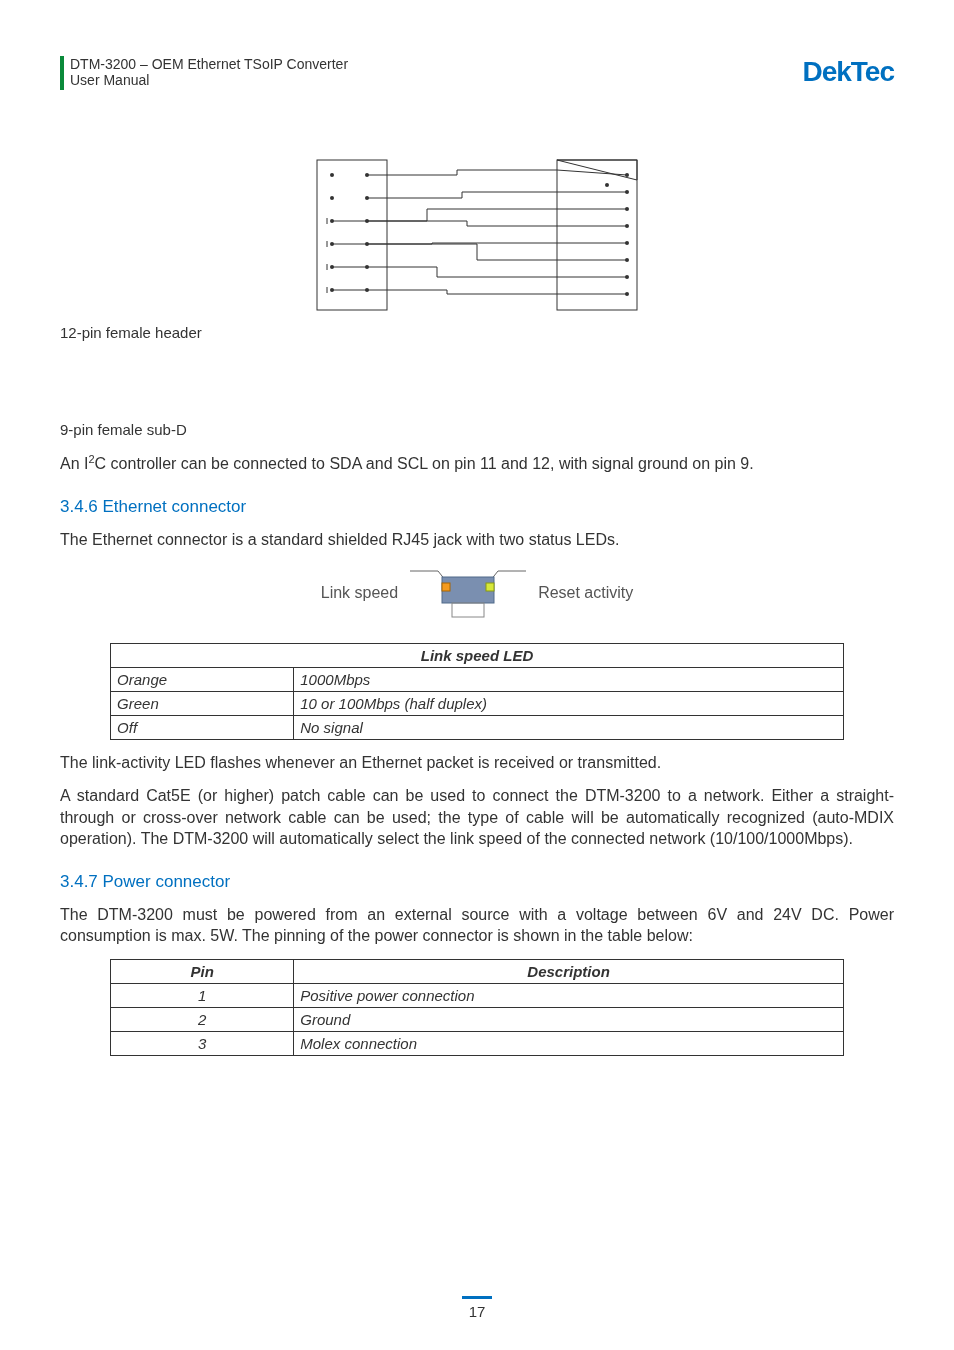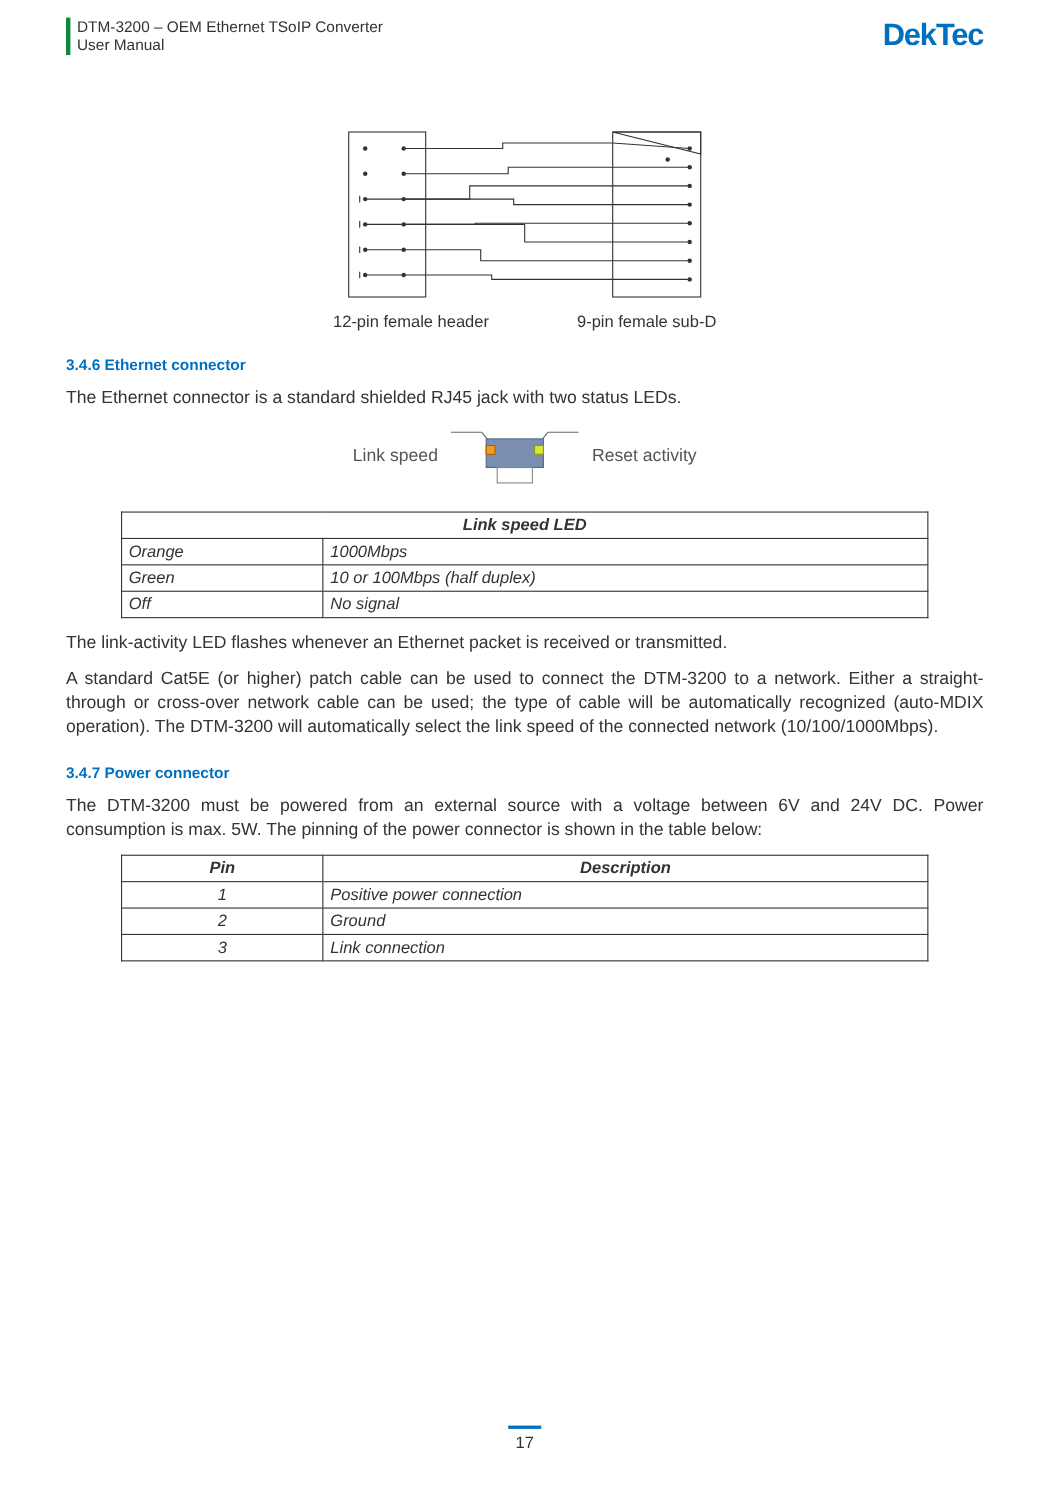--- a/index.html
+++ b/index.html
@@ -4,21 +4,21 @@
 <style>
   body {
     margin: 0;
     padding: 0;
     font-family: Arial, Helvetica, sans-serif;
     color: #333;
     background: #fff;
     width: 954px;
   }
   .page {
-    padding: 16px 60px 60px 60px;
+    padding: 56px 60px 60px 60px;
     box-sizing: border-box;
     min-height: 1350px;
     position: relative;
   }
   .header-row {
     display: flex;
     justify-content: space-between;
     align-items: flex-start;
     margin-bottom: 60px;
   }
@@ -49,34 +49,35 @@
   .connector-diagram {
     width: 340px;
     height: 170px;
   }
   .caption-row {
     display: flex;
     justify-content: center;
     gap: 80px;
     font-size: 15px;
     margin-bottom: 14px;
+    flex-direction: column;
   }
   .body-text {
     font-size: 16px;
     line-height: 1.35;
     margin: 12px 0;
     text-align: justify;
   }
   .sup {
     font-size: 11px;
     vertical-align: super;
   }
   .section-h {
-    font-size: 14px;
-    font-weight: bold;
+    font-size: 17px;
+    font-weight: normal;
     color: #0070c0;
     margin: 22px 0 10px 0;
   }
   .rj45-area {
     display: flex;
     justify-content: center;
     align-items: center;
     gap: 10px;
     font-size: 16px;
     color: #555;
@@ -191,20 +192,23 @@
           <polyline points="20,137 20,143"></polyline>
       </g>
     </svg>
   </div>
 
   <div class="caption-row">
     <span>12-pin female header</span>
     <span>9-pin female sub-D</span>
   </div>
 
+  <p class="body-text">
+    <span>An I</span><span class="sup">2</span><span>C controller can be connected to SDA and SCL on pin 11 and 12, with signal ground on pin 9.</span>
+  </p>
 
   <div class="section-h">3.4.6 Ethernet connector</div>
   <p class="body-text">The Ethernet connector is a standard shielded RJ45 jack with two status LEDs.</p>
 
   <div class="rj45-area">
     <span>Link speed</span>
     <svg class="rj45-svg" viewBox="0 0 120 60">
       <line x1="2" y1="8" x2="30" y2="8" stroke="#666" stroke-width="1"></line>
       <line x1="30" y1="8" x2="38" y2="18" stroke="#666" stroke-width="1"></line>
       <line x1="118" y1="8" x2="90" y2="8" stroke="#666" stroke-width="1"></line>
@@ -254,21 +258,21 @@
     <tr>
       <td class="pin">1</td>
       <td>Positive power connection</td>
     </tr>
     <tr>
       <td class="pin">2</td>
       <td>Ground</td>
     </tr>
     <tr>
       <td class="pin">3</td>
-      <td>Link connection</td>
+      <td>Molex connection</td>
     </tr>
   </tbody>
     </table>
 
 
   <div class="footer">
     <div class="footer-line"></div>
     <div>17</div>
   </div>
 

